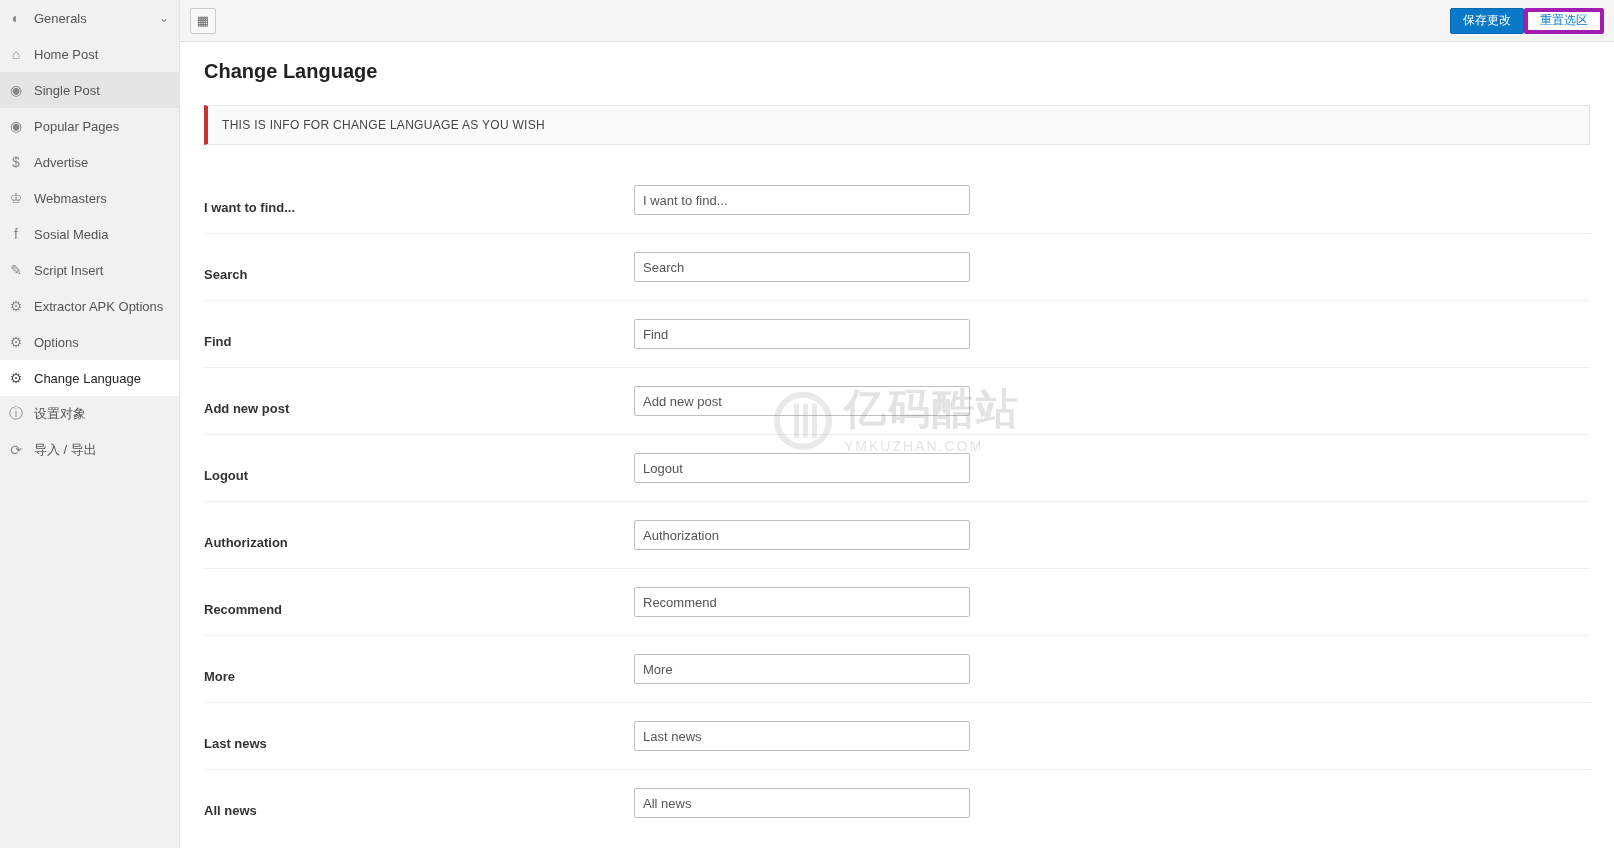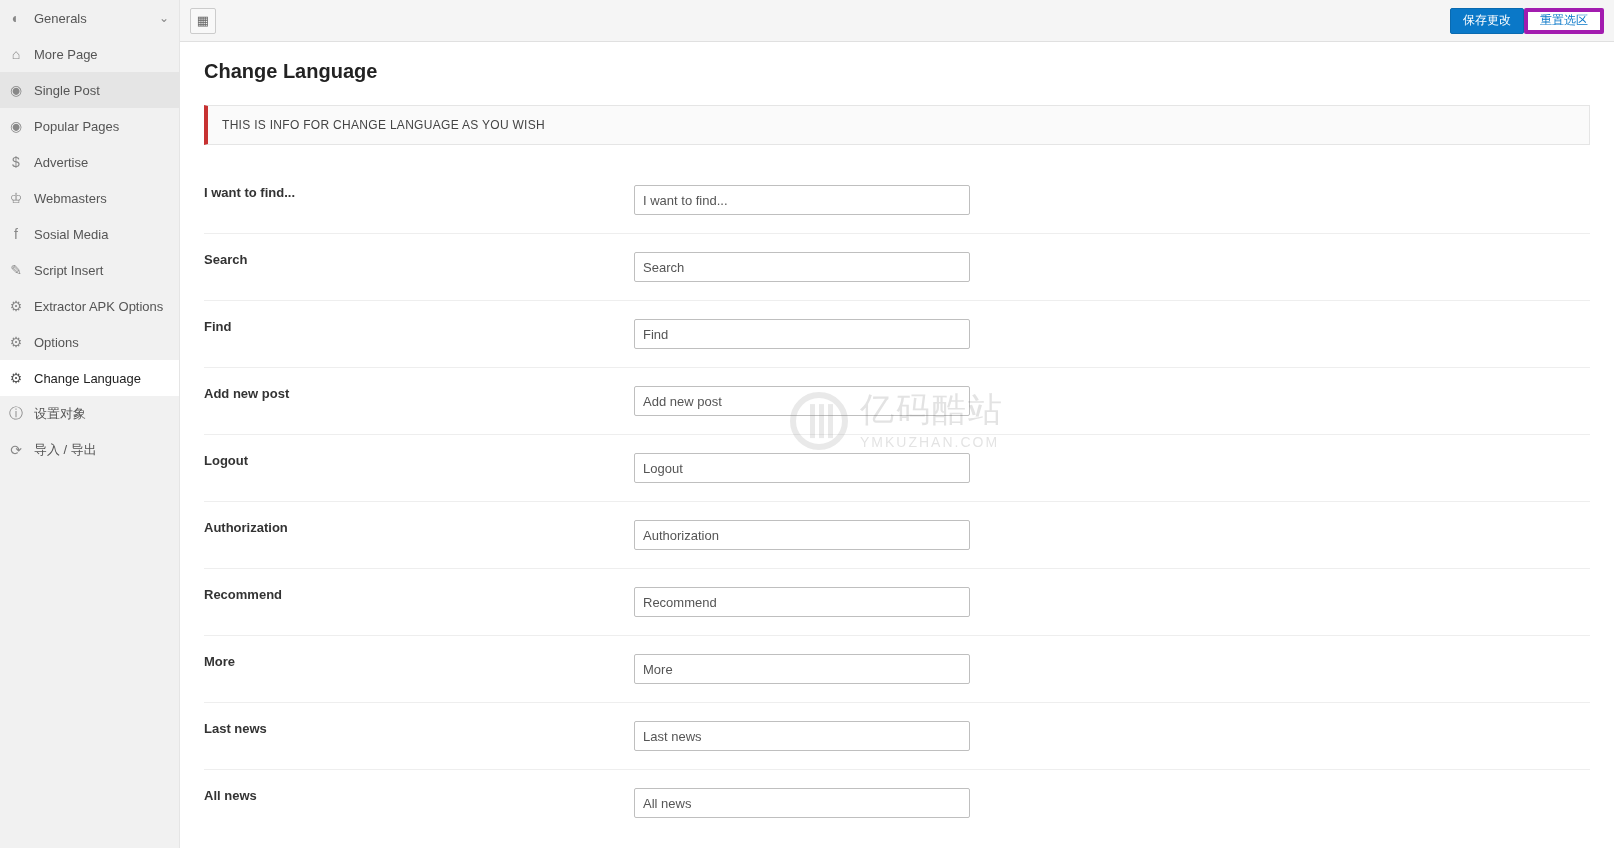--- a/index.html
+++ b/index.html
@@ -111,21 +111,21 @@
     background: #fafafa;
     padding: 12px 14px;
     font-size: 12px;
     letter-spacing: .3px;
     color: #444;
     margin-bottom: 22px;
   }
 
   .field-row {
     display: flex;
-    align-items: flex-start;
+    align-items: flex-end;
     border-bottom: 1px solid #eee;
     padding: 18px 0;
   }
   .field-row:last-child { border-bottom: none; }
   .field-label {
     width: 430px;
     font-size: 13px;
     font-weight: 600;
     color: #333;
   }
@@ -159,35 +159,35 @@
     position: relative;
   }
   .wm-logo::before, .wm-logo::after, .wm-logo i {
     content: ""; position: absolute; background: #888;
     width: 5px; top: 6px; bottom: 6px;
   }
   .wm-logo::before { left: 14px; }
   .wm-logo::after  { left: 23px; }
   .wm-logo i       { left: 32px; display:block; }
   .wm-text { display:flex; flex-direction:column; color:#666; }
-  .wm-text .l1 { font-size: 34px; font-weight: 400; letter-spacing: 2px; line-height: 1; }
+  .wm-text .l1 { font-size: 42px; font-weight: 700; letter-spacing: 2px; line-height: 1; }
   .wm-text .l2 { font-size: 14px; letter-spacing: 2px; margin-top: 8px; }
 </style>
 </head>
 <body>
 
 <nav class="sidebar" id="sidebar">
     <div class="side-item">
       <span class="ic">◐</span>
       <span>Generals</span>
       <span class="chev">⌄</span>
     </div>
     <div class="side-item">
       <span class="ic">⌂</span>
-      <span>More Page</span>
+      <span>Home Post</span>
     </div>
     <div class="side-item selected">
       <span class="ic">◉</span>
       <span>Single Post</span>
     </div>
     <div class="side-item">
       <span class="ic">◉</span>
       <span>Popular Pages</span>
     </div>
     <div class="side-item">

